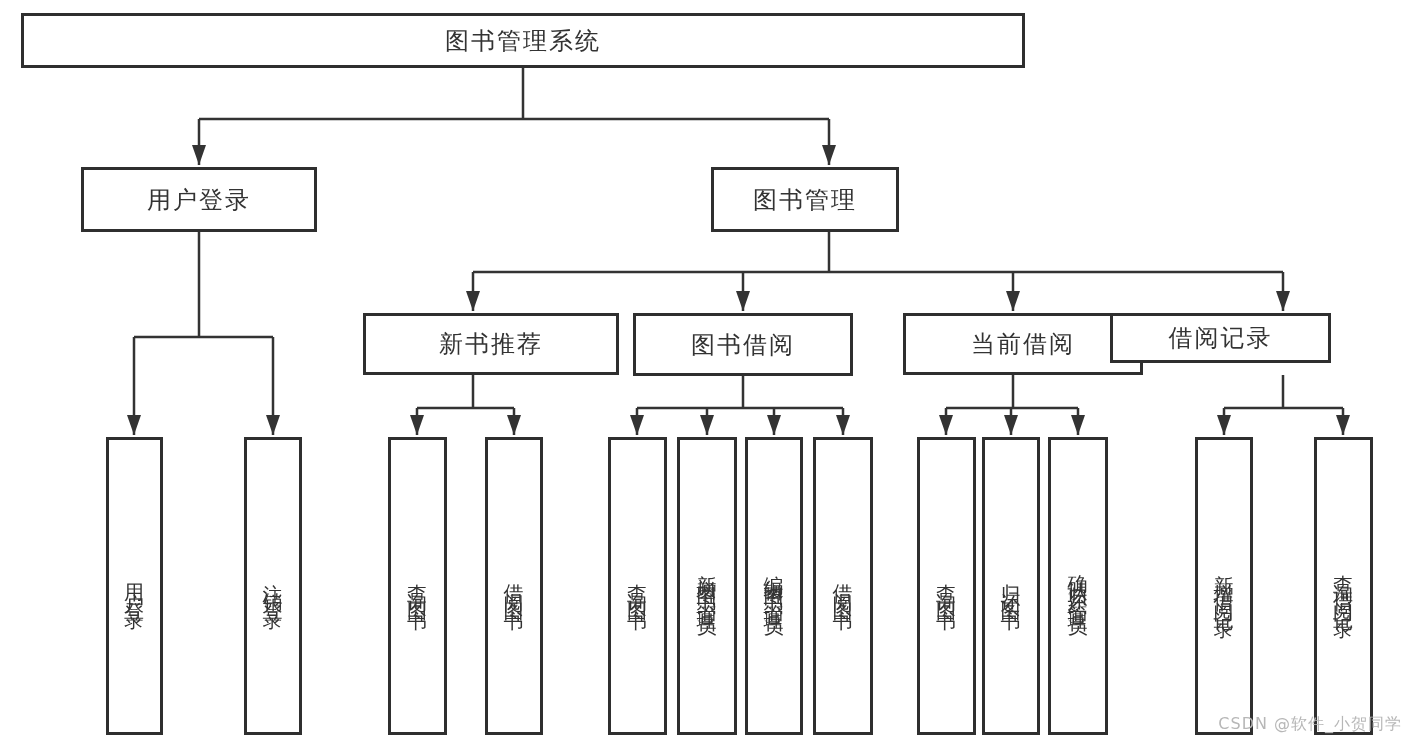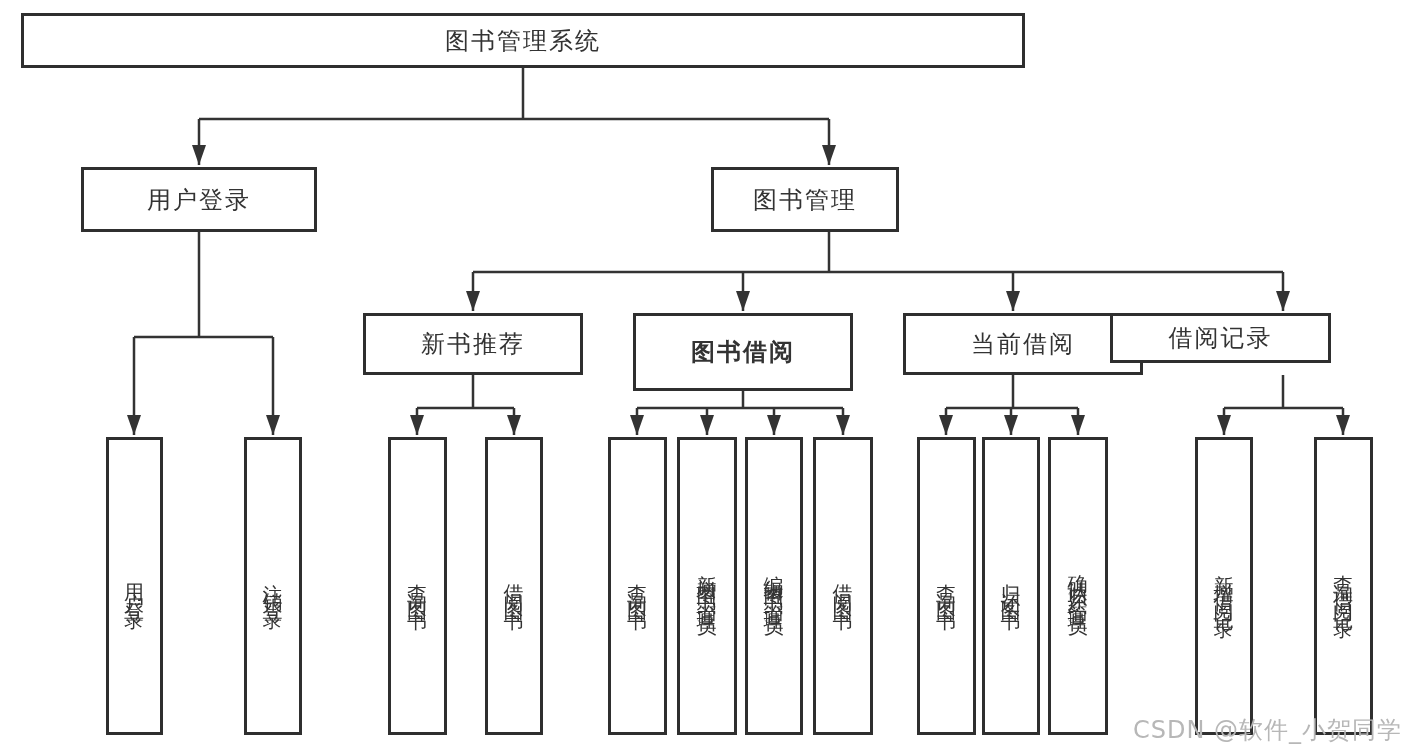--- a/index.html
+++ b/index.html
@@ -54,21 +54,21 @@
     writing-mode: vertical-lr;
     text-orientation: mixed;
     font-size: 20px;
     letter-spacing: 9px;
     line-height: 1;
   }
   .watermark {
     position: absolute;
     right: 3px;
     top: 714px;
-    font-size: 24px;
+    font-size: 16px;
     letter-spacing: 1px;
     color: var(--watermark);
     white-space: nowrap;
   }
 </style>
 </head>
 <body>
 
 <div class="canvas">
 
@@ -111,22 +111,22 @@
     <path d="M1283 375 V408 M1224 408 H1343"></path>
     <path d="M1224 408 L1224 435" marker-end="url(#arrow)"></path>
     <path d="M1343 408 L1343 435" marker-end="url(#arrow)"></path>
   </svg>
 
   <div class="node h" style="left:21px; top:13px; width:1004px; height:55px;">图书管理系统</div>
 
   <div class="node h" style="left:81px; top:167px; width:236px; height:65px;">用户登录</div>
   <div class="node h" style="left:711px; top:167px; width:188px; height:65px;">图书管理</div>
 
-  <div class="node h" style="left:363px; top:313px; width:220px; height:62px;">新书推荐</div>
-  <div class="node h" style="left:633px; top:313px; width:220px; height:78px;font-weight:bold;">图书借阅</div>
+  <div class="node h" style="left:363px; top:313px; width:256px; height:62px;">新书推荐</div>
+  <div class="node h" style="left:633px; top:313px; width:220px; height:63px;">图书借阅</div>
   <div class="node h" style="left:903px; top:313px; width:240px; height:62px;">当前借阅</div>
   <div class="node h" style="left:1110px; top:313px; width:221px; height:50px;">借阅记录</div>
 
   <div class="node v" style="left:106px; top:437px; width:57px; height:298px;">用户登录</div>
   <div class="node v" style="left:244px; top:437px; width:58px; height:298px;">注销登录</div>
 
   <div class="node v" style="left:388px; top:437px; width:59px; height:298px;">查询图书</div>
   <div class="node v" style="left:485px; top:437px; width:58px; height:298px;">借阅图书</div>
 
   <div class="node v" style="left:608px; top:437px; width:59px; height:298px;">查询图书</div>

